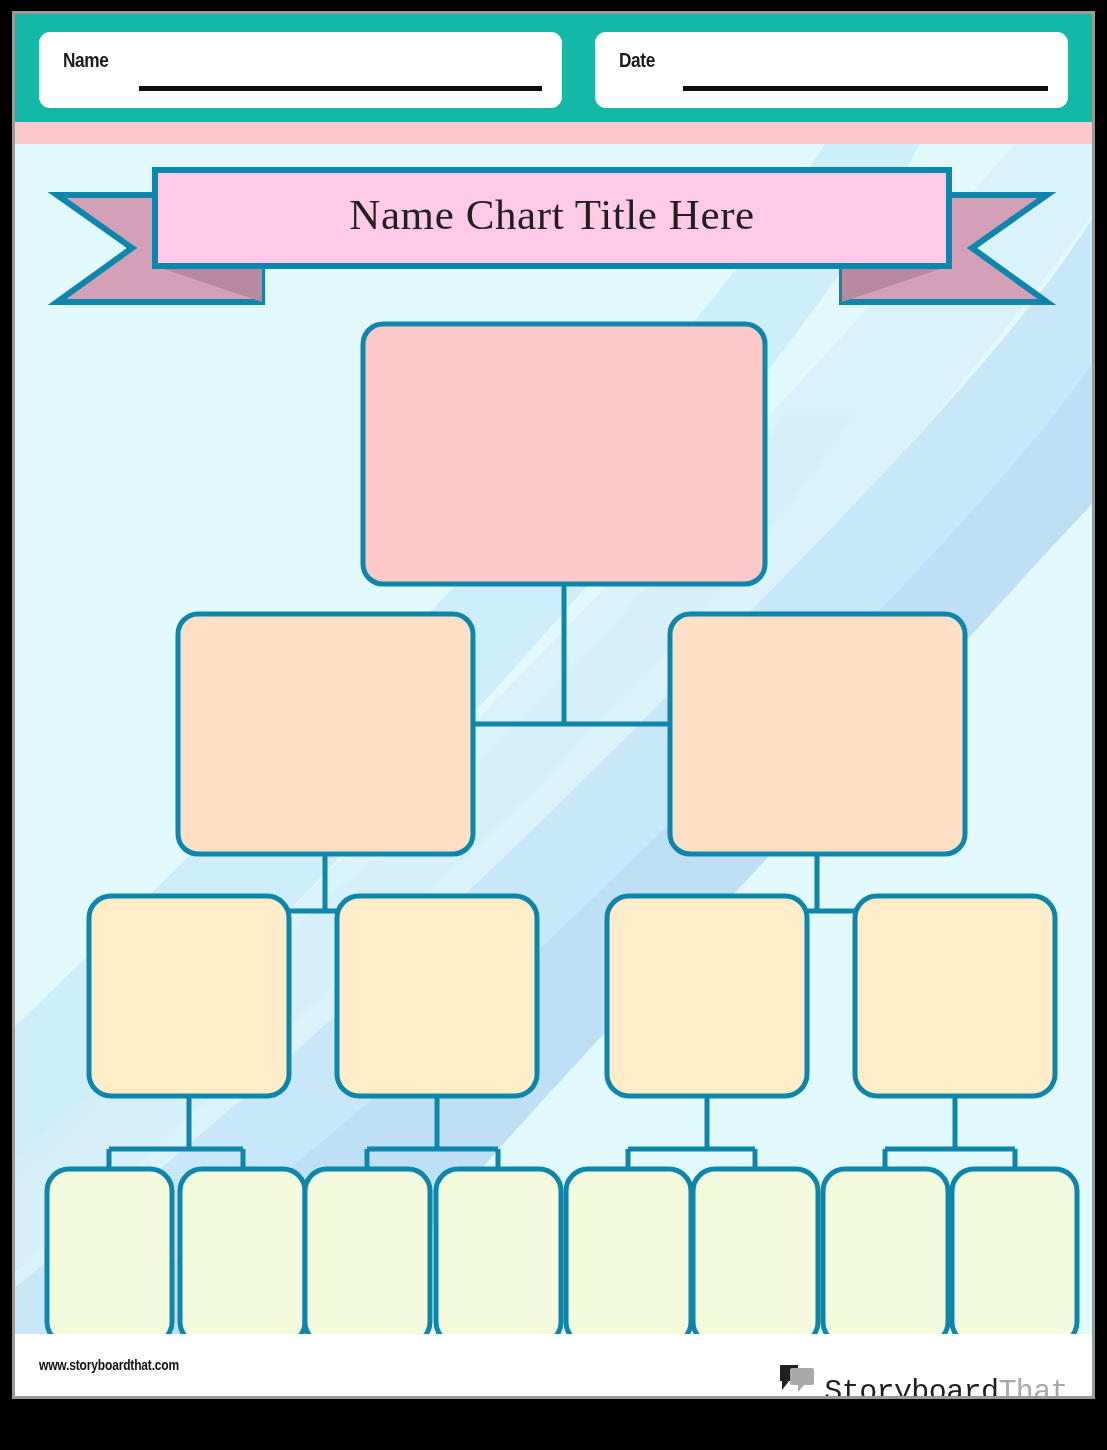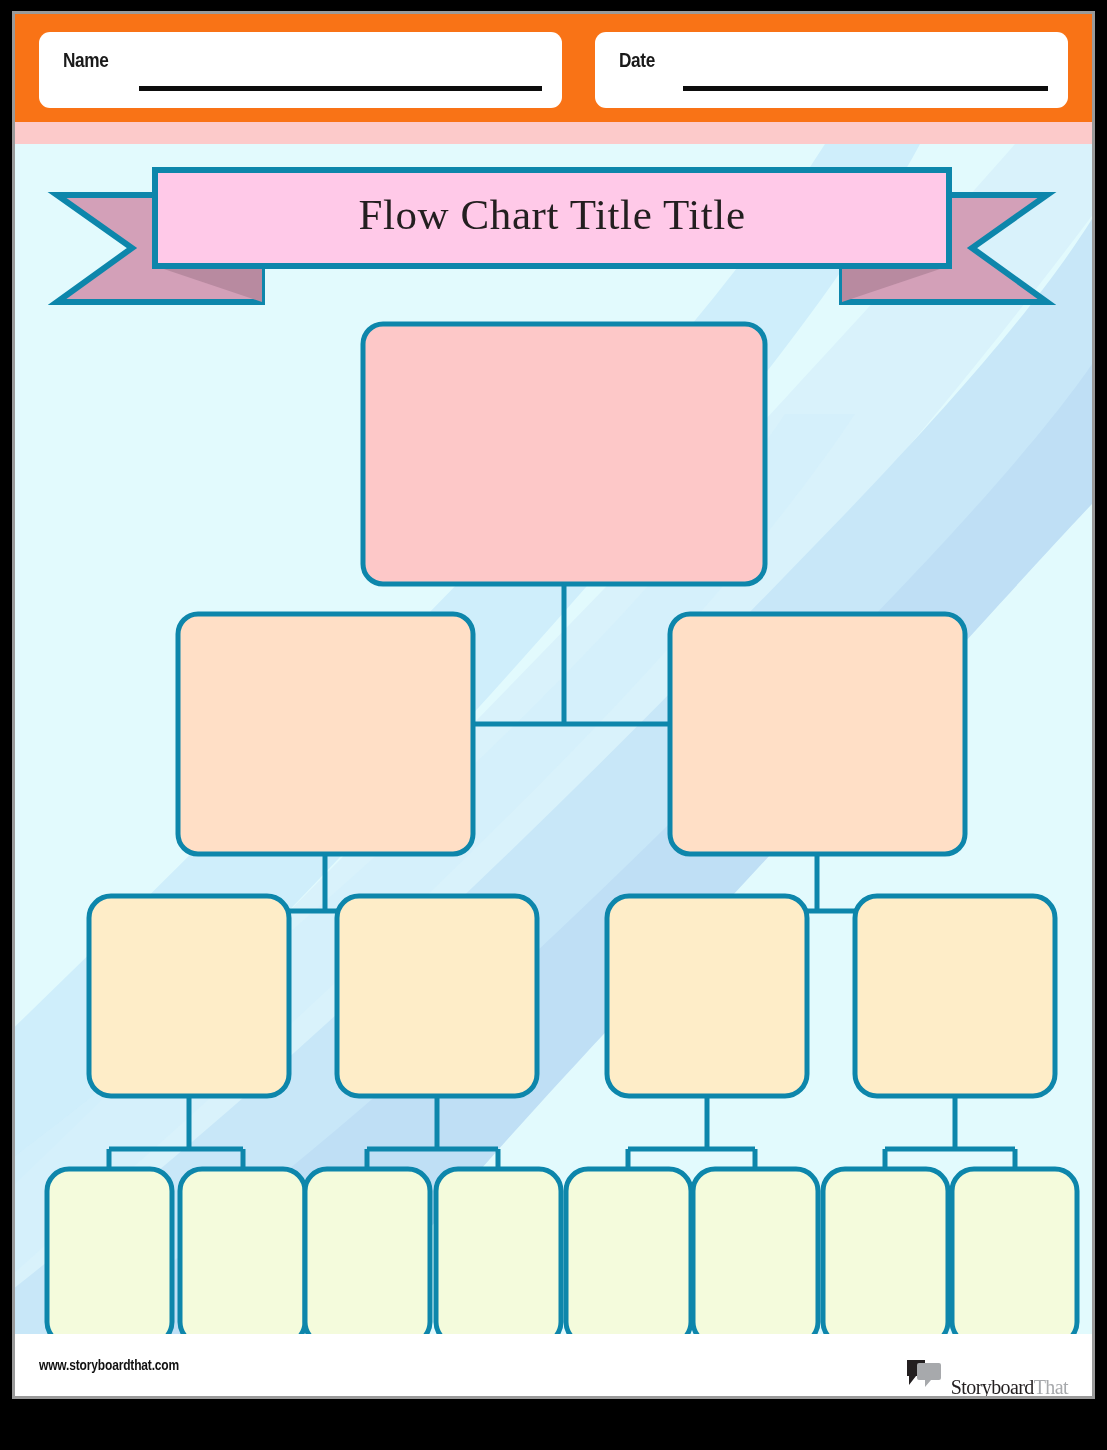--- a/index.html
+++ b/index.html
@@ -33,21 +33,21 @@
     overflow: hidden;
   }
 
   
   .header-bar {
     position: absolute;
     left: 0;
     top: 0;
     width: 1077px;
     height: 140px;
-    background: #f97316;
+    background: #14b8a6;
     box-sizing: border-box;
   }
   .field-box {
     position: absolute;
     top: 18px;
     height: 76px;
     background: #ffffff;
     border-radius: 11px;
     box-sizing: border-box;
   }
@@ -163,22 +163,22 @@
   .footer-logo {
     position: absolute;
     right: 24px;
     top: 14px;
     display: flex;
     align-items: center;
     gap: 8px;
   }
   .logo-bubbles { display: block; }
   .logo-word {
-    font-family: Liberation Serif, serif;
-    font-size: 20px;
+    font-family: Liberation Mono, monospace;
+    font-size: 30px;
     letter-spacing: -0.6px;
     line-height: 1;
     margin-top: 29px;
   }
   .logo-word .w1 { color: #231f20; }
   .logo-word .w2 { color: #a7a9ac; }
 </style>
 </head>
 <body>
 
@@ -222,21 +222,21 @@
 
           <path d="M 30,33 L 235,33 L 235,140 L 30,140 L 105,86 Z" fill="#d3a0b8" stroke="#0d86ab" stroke-width="6" stroke-linejoin="miter"></path>
 
           <path d="M 1020,33 L 815,33 L 815,140 L 1020,140 L 945,86 Z" fill="#d3a0b8" stroke="#0d86ab" stroke-width="6" stroke-linejoin="miter"></path>
 
           <path d="M 128,104 L 235,104 L 235,140 Z" fill="#b88aa0"></path>
           <path d="M 922,104 L 815,104 L 815,140 Z" fill="#b88aa0"></path>
 
           <rect x="128" y="8" width="794" height="96" fill="#ffc9e8" stroke="#0d86ab" stroke-width="6"></rect>
         </svg>
-        <div class="banner-title">Flow Chart Title Title</div>
+        <div class="banner-title">Name Chart Title Here</div>
       </div>
 
       <div class="flow">
         <svg viewBox="0 0 1077 1190" preserveAspectRatio="none">
 
           <g stroke="#0d86ab" stroke-width="5" fill="none" stroke-linecap="butt">
 
             <path d="M 549,440 L 549,580"></path>
             <path d="M 458,580 L 655,580"></path>
 

